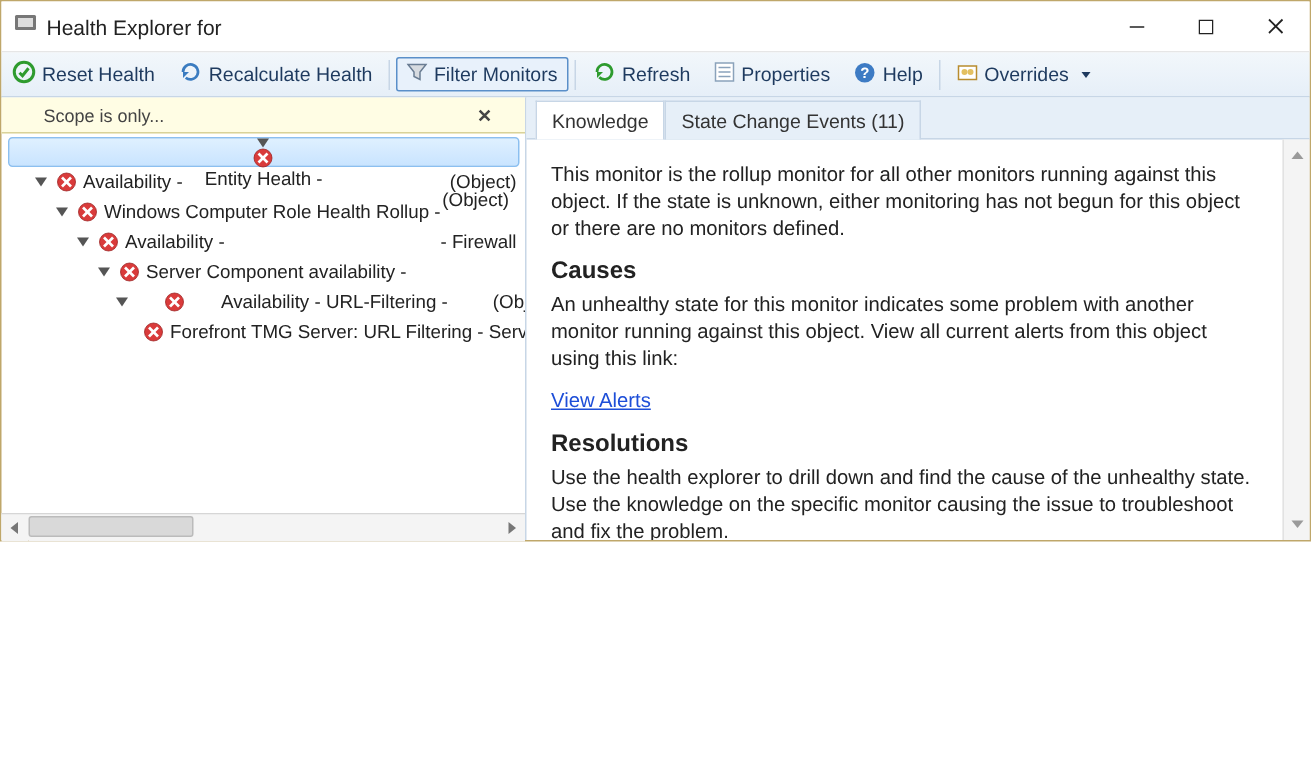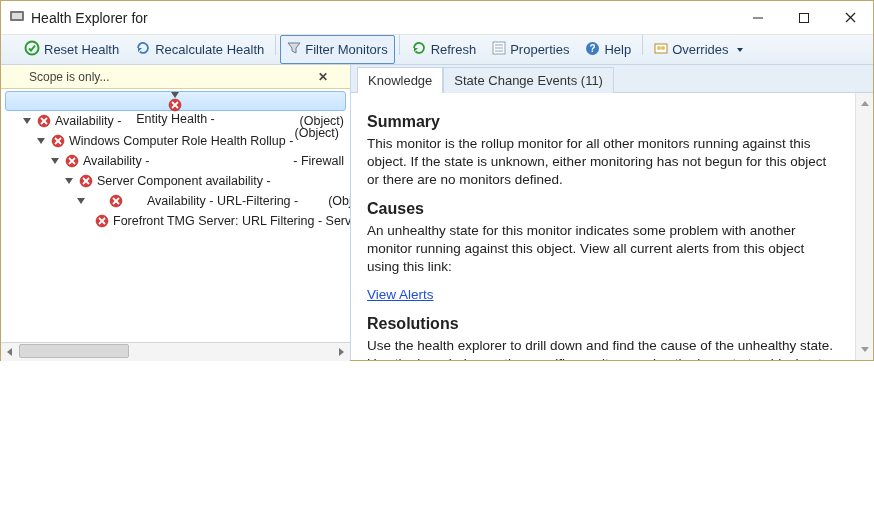--- a/index.html
+++ b/index.html
@@ -5,21 +5,21 @@
   * { box-sizing: border-box; font-family: "Segoe UI", Tahoma, sans-serif; }
   html, body { margin:0; padding:0; width:874px; height:507px; overflow:hidden; }
   .window { width:874px; height:361px; border:1px solid #bfa76a; background:#fff; display:flex; flex-direction:column; }
   .titlebar { height:34px; display:flex; align-items:center; background:#fff; border-bottom:1px solid #e6e6e6; }
   .titlebar .app-icon { margin:0 6px 0 8px; }
   .titlebar .title { font-size:14px; color:#222; flex:1; }
   .win-controls { display:flex; height:100%; }
   .win-btn { width:46px; display:flex; align-items:center; justify-content:center; }
   .win-btn svg { display:block; }
 
-  .toolbar { height:30px; background:linear-gradient(#f2f7fb,#e6eff8); border-bottom:1px solid #c7d6e6; display:flex; padding:0 16px; gap:2px; }
+  .toolbar { height:30px; background:linear-gradient(#f2f7fb,#e6eff8); border-bottom:1px solid #c7d6e6; display:flex; align-items:center; padding:0 0; gap:2px; }
   .tb-btn { display:flex; align-items:center; gap:4px; padding:2px 6px; font-size:13px; color:#1e3a5f; border:1px solid transparent; border-radius:2px; }
   .tb-btn.active { border:1px solid #5a8fc9; background:#e8f1fb; }
   .tb-sep { width:1px; height:20px; background:#c7d6e6; margin:0 2px; }
   .tb-drop::after { content:""; display:inline-block; border-left:3px solid transparent; border-right:3px solid transparent; border-top:4px solid #1e3a5f; margin-left:4px; vertical-align:middle; }
 
   .subheader { height:24px; background:#e6eff8; border-bottom:1px solid #c7d6e6; display:flex; align-items:center; padding:0 6px; font-size:12px; color:#333; }
 
   .body { flex:1; display:flex; min-height:0; }
   .left { width:350px; border-right:1px solid #c7d6e6; display:flex; flex-direction:column; min-height:0; }
   .scope-bar { background:#fffde4; border-bottom:1px solid #d9d29a; height:24px; display:flex; align-items:center; justify-content:space-between; padding:0 16px 0 28px; font-size:12px; color:#444;gap:16px; }
@@ -235,21 +235,20 @@
       </div>
     </div>
 
     <div class="right">
       <div class="tabs">
         <div class="tab active"><span>Knowledge</span></div>
         <div class="tab"><span>State Change Events (11)</span></div>
       </div>
       <div class="content-wrap">
         <div class="content">
-          <h3>Summary</h3>
           <p>This monitor is the rollup monitor for all other monitors running against this object. If the state is unknown, either monitoring has not begun for this object or there are no monitors defined.</p>
           <h3>Causes</h3>
           <p>An unhealthy state for this monitor indicates some problem with another monitor running against this object. View all current alerts from this object using this link:</p>
           <p><a href="#">View Alerts</a></p>
           <h3>Resolutions</h3>
           <p>Use the health explorer to drill down and find the cause of the unhealthy state. Use the knowledge on the specific monitor causing the issue to troubleshoot and fix the problem.</p>
         </div>
         <div class="vscroll">
           <div class="vscroll-btn">
               <svg width="10" height="10">

